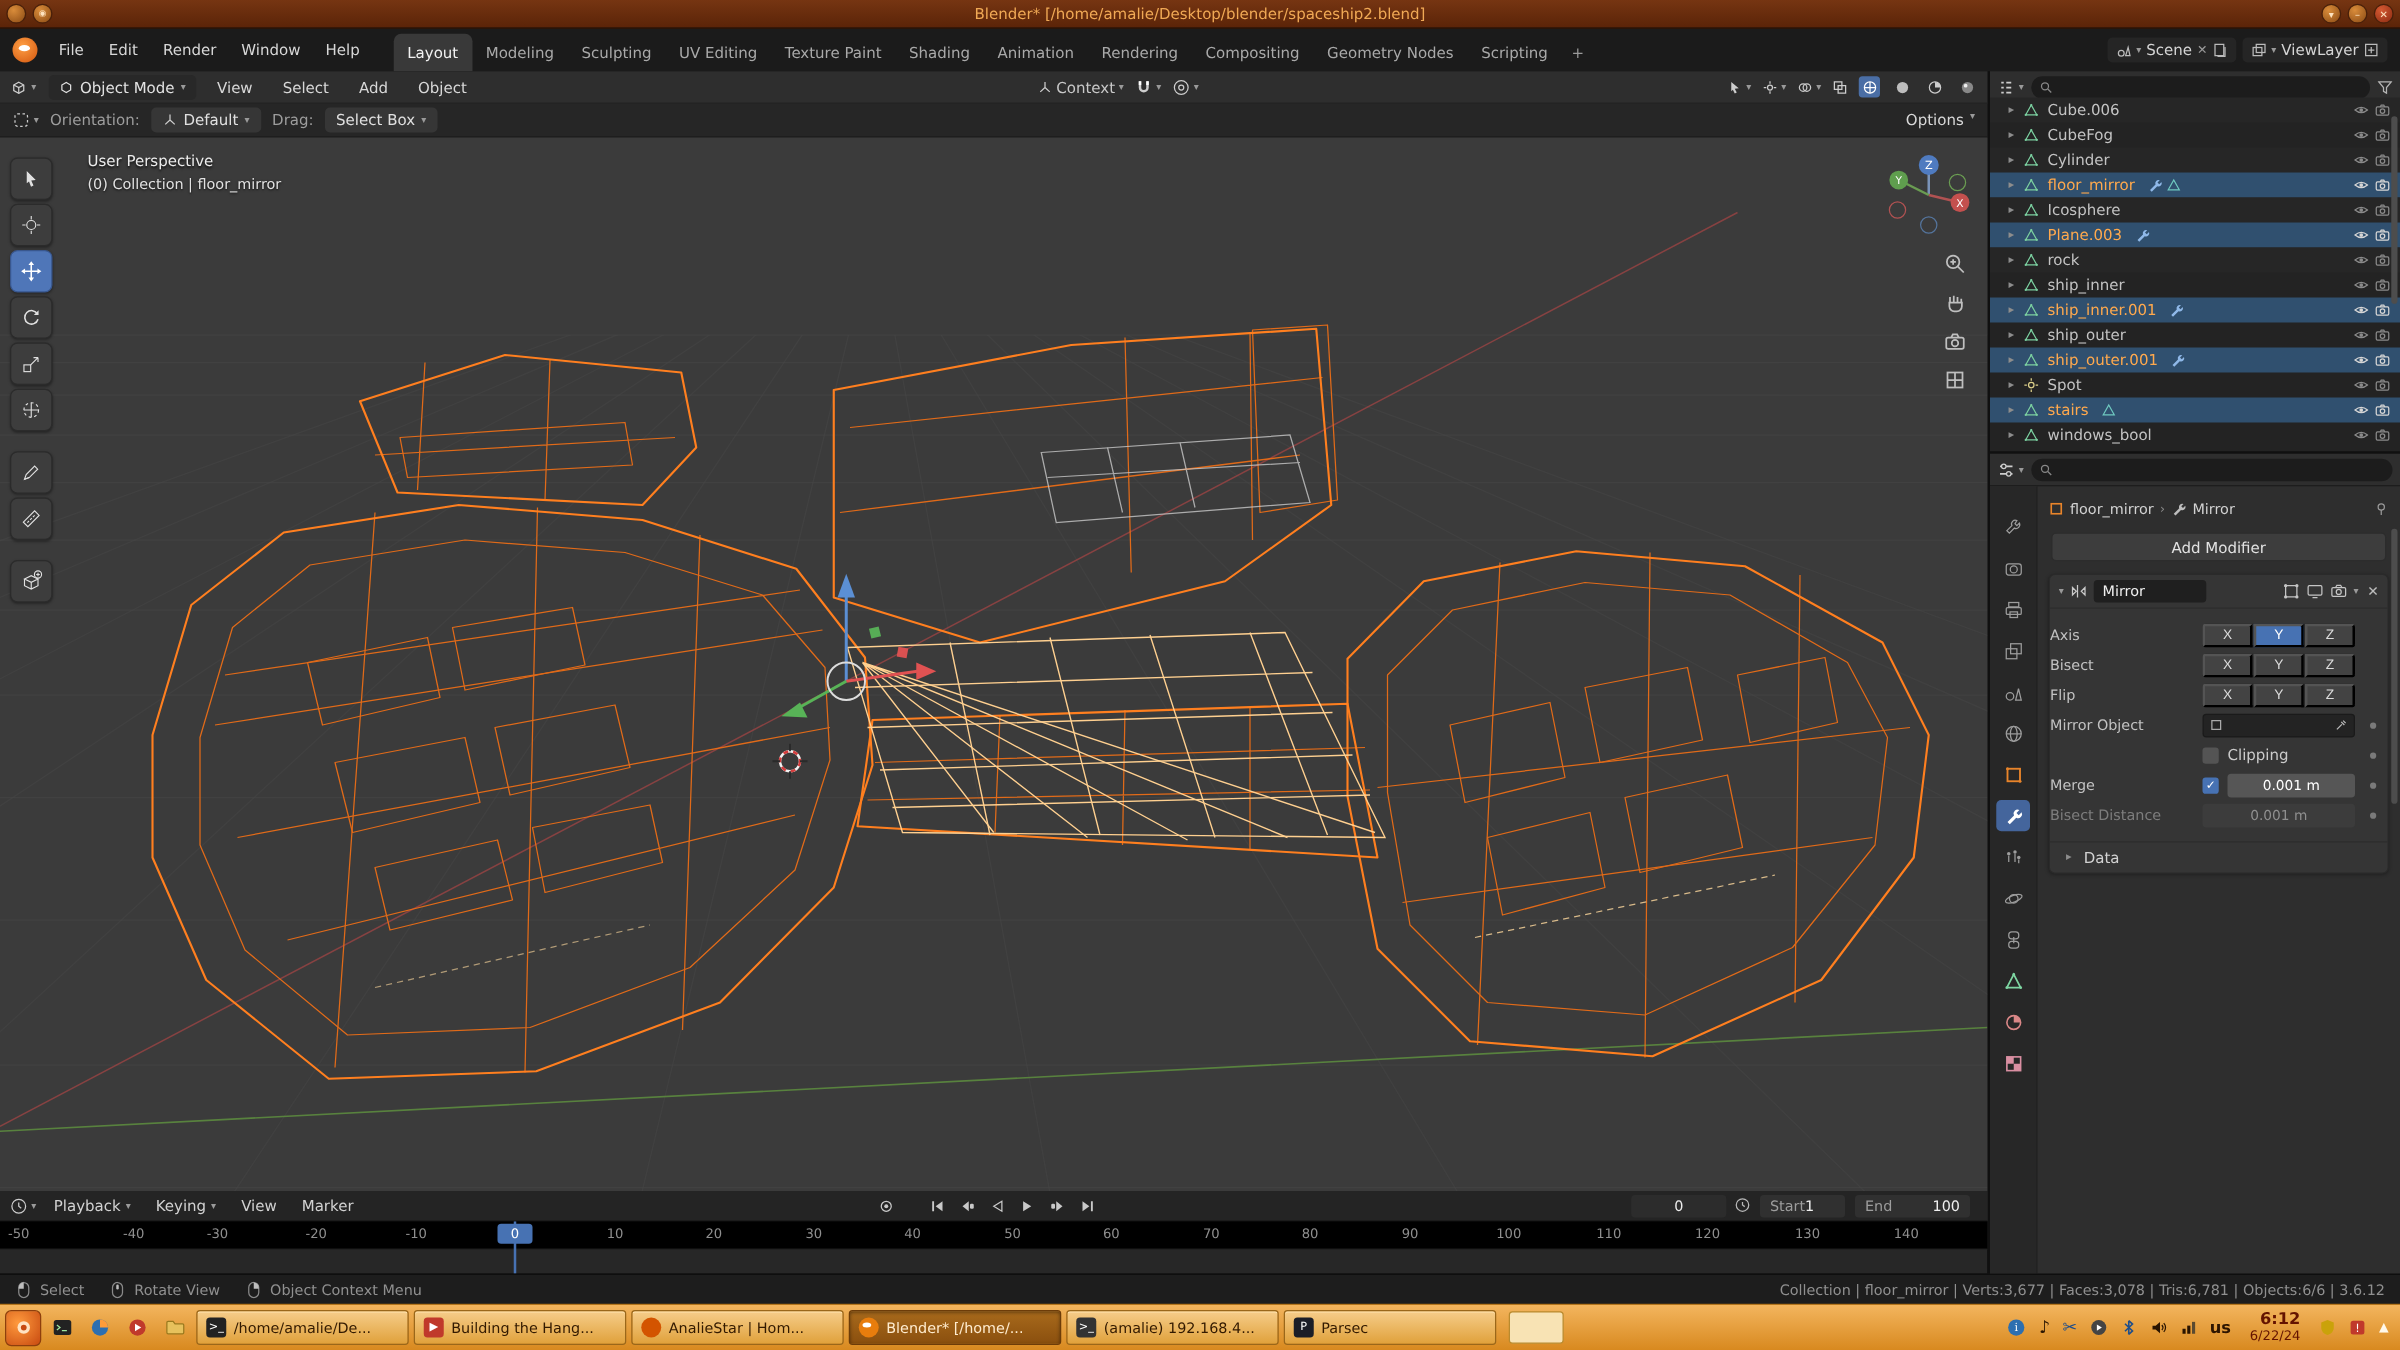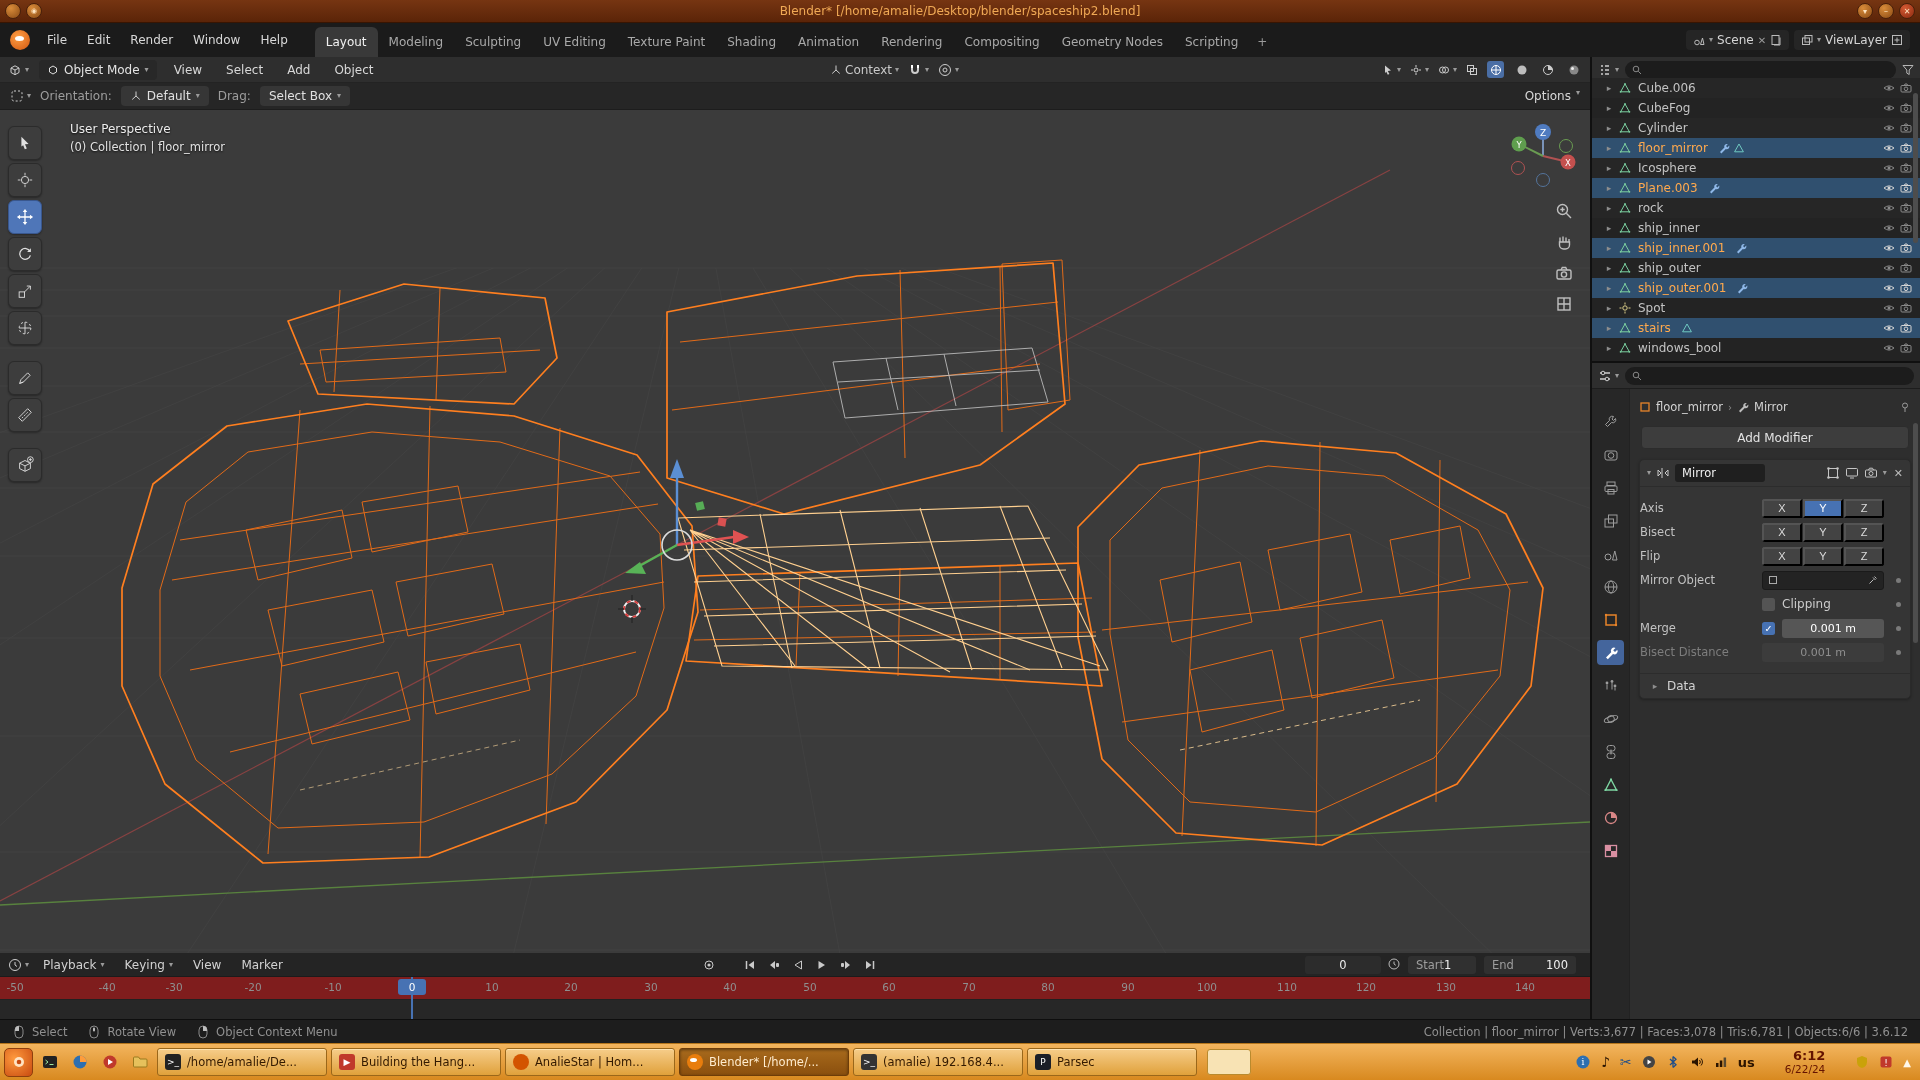--- a/index.html
+++ b/index.html
@@ -59,21 +59,21 @@
 .tl-head{height:24px;background:#242424;border-bottom:1px solid #1b1b1b;display:flex;align-items:center;padding:0 8px;gap:8px;position:relative}
 .tl-menu{color:#d2d2d2;padding:2px 6px;display:flex;align-items:center;gap:4px}
 .transport{position:absolute;left:700px;top:3px;display:flex;align-items:center;gap:7px;color:#c9c9c9}
 .tp-btn{width:17px;height:17px;display:flex;align-items:center;justify-content:center}
 .tfield{position:absolute;top:3px;height:18px;background:#303030;border-radius:3px;display:flex;align-items:center;padding:0 8px;font-size:11.5px}
 .framef{left:1305px;width:76px;background:#2c2c2c;justify-content:center;color:#ececec}
 .startf{left:1408px;width:68px;}
 .endf{left:1484px;width:92px;justify-content:space-between}
 .tlab{color:#9d9d9d}.tval{color:#efefef}
 .clockico{position:absolute;left:1387px;top:4px;color:#b9b9b9}
-.ruler{position:relative;height:42px;background:#7f1d1d;overflow:hidden}
+.ruler{position:relative;height:42px;background:#000000;overflow:hidden}
 .rl-lower{position:absolute;left:0;right:0;top:22px;bottom:0;background:#272727;border-top:1px solid #212121}
 .tick{position:absolute;top:4px;transform:translateX(-50%);font-size:10.5px;color:#8f8f8f}
 .playhead{position:absolute;top:0;bottom:0;width:0}
 .ph-line{position:absolute;left:-1px;top:0;bottom:0;width:2px;background:#4772b3}
 .ph-label{position:absolute;left:-14px;top:2px;width:28px;height:16px;background:#4772b3;border-radius:3px;color:#fff;font-size:10.5px;display:flex;align-items:center;justify-content:center}
 
 .outliner{height:304px;background:#232323;margin-bottom:2px;display:flex;flex-direction:column;overflow:hidden}
 .ed-head{height:26px;background:#2e2e2e;border-bottom:1px solid #1d1d1d;display:flex;align-items:center;padding:0 6px;gap:6px;flex:none}
 .search{flex:1;height:18px;background:#1c1c1c;border-radius:9px;display:flex;align-items:center;padding:0 7px;gap:5px;color:#8a8a8a}
 .ol-list{position:relative;top:-5px;flex:1}
@@ -130,21 +130,21 @@
 .taskbar{position:absolute;left:0;top:1043px;width:1920px;height:37px;background:linear-gradient(#f3b55e,#d8891f);border-top:1px solid #b5761c;display:flex;align-items:center;padding:0 4px;gap:4px}
 .tk-menu{width:29px;height:29px;border-radius:5px;background:radial-gradient(circle at 35% 35%,#ff9a3d,#c84a10);border:1px solid #8e3f0d;display:flex;align-items:center;justify-content:center;flex:none}
 .tk-launch{width:26px;height:26px;display:flex;align-items:center;justify-content:center;flex:none}
 .tk-win{width:170px;height:28px;border-radius:3px;border:1px solid #9a671a;background:linear-gradient(#f6cd8a,#e0a13b);box-shadow:inset 0 1px 0 #ffe4b2;display:flex;align-items:center;gap:6px;padding:0 7px;color:#331a00;font-size:11.5px;flex:none}
 .tk-win.active{background:linear-gradient(#a86a1c,#8a4f0e);color:#ffeccf;box-shadow:inset 0 1px 3px rgba(0,0,0,.45);border-color:#6d3c08}
 .tk-label{white-space:nowrap;overflow:hidden}
 .tk-ico{width:16px;height:16px;border-radius:3px;flex:none;display:flex;align-items:center;justify-content:center;font-size:9px;color:#fff}
 .tk-pager{width:44px;height:26px;background:#f8e3b4;border:1px solid #b98a2e;border-radius:3px;margin-left:6px;flex:none}
 .tray{margin-left:auto;display:flex;align-items:center;gap:10px;padding-right:5px}
 .tk-kbd{font-weight:bold;color:#2e1500;font-size:13px}
-.tk-clock{text-align:right;color:#641300;line-height:1.15;margin:0 20px}
+.tk-clock{text-align:right;color:#641300;line-height:1.15;margin:0 5px}
 .tk-clock .t{font-weight:bold;font-size:13px}
 .tk-clock .d{font-size:10.5px}
 .trayico{display:flex;align-items:center;justify-content:center}
 </style>
 </head>
 <body>
 
 <div id="app">
 
   <div class="titlebar">

